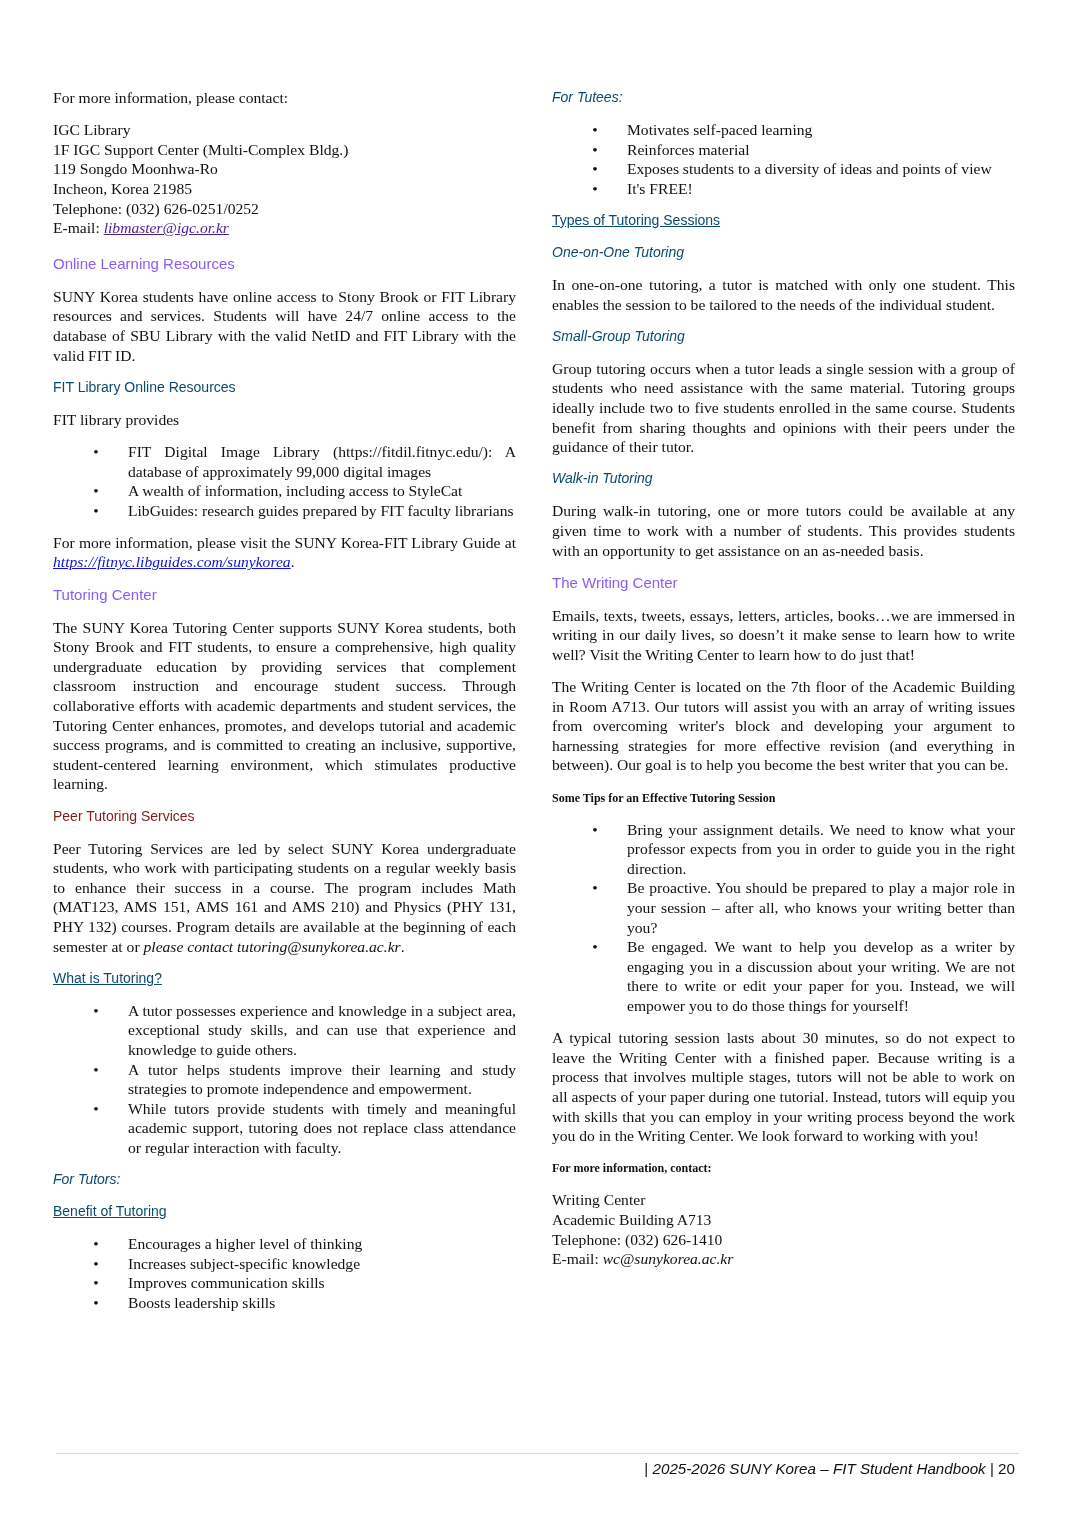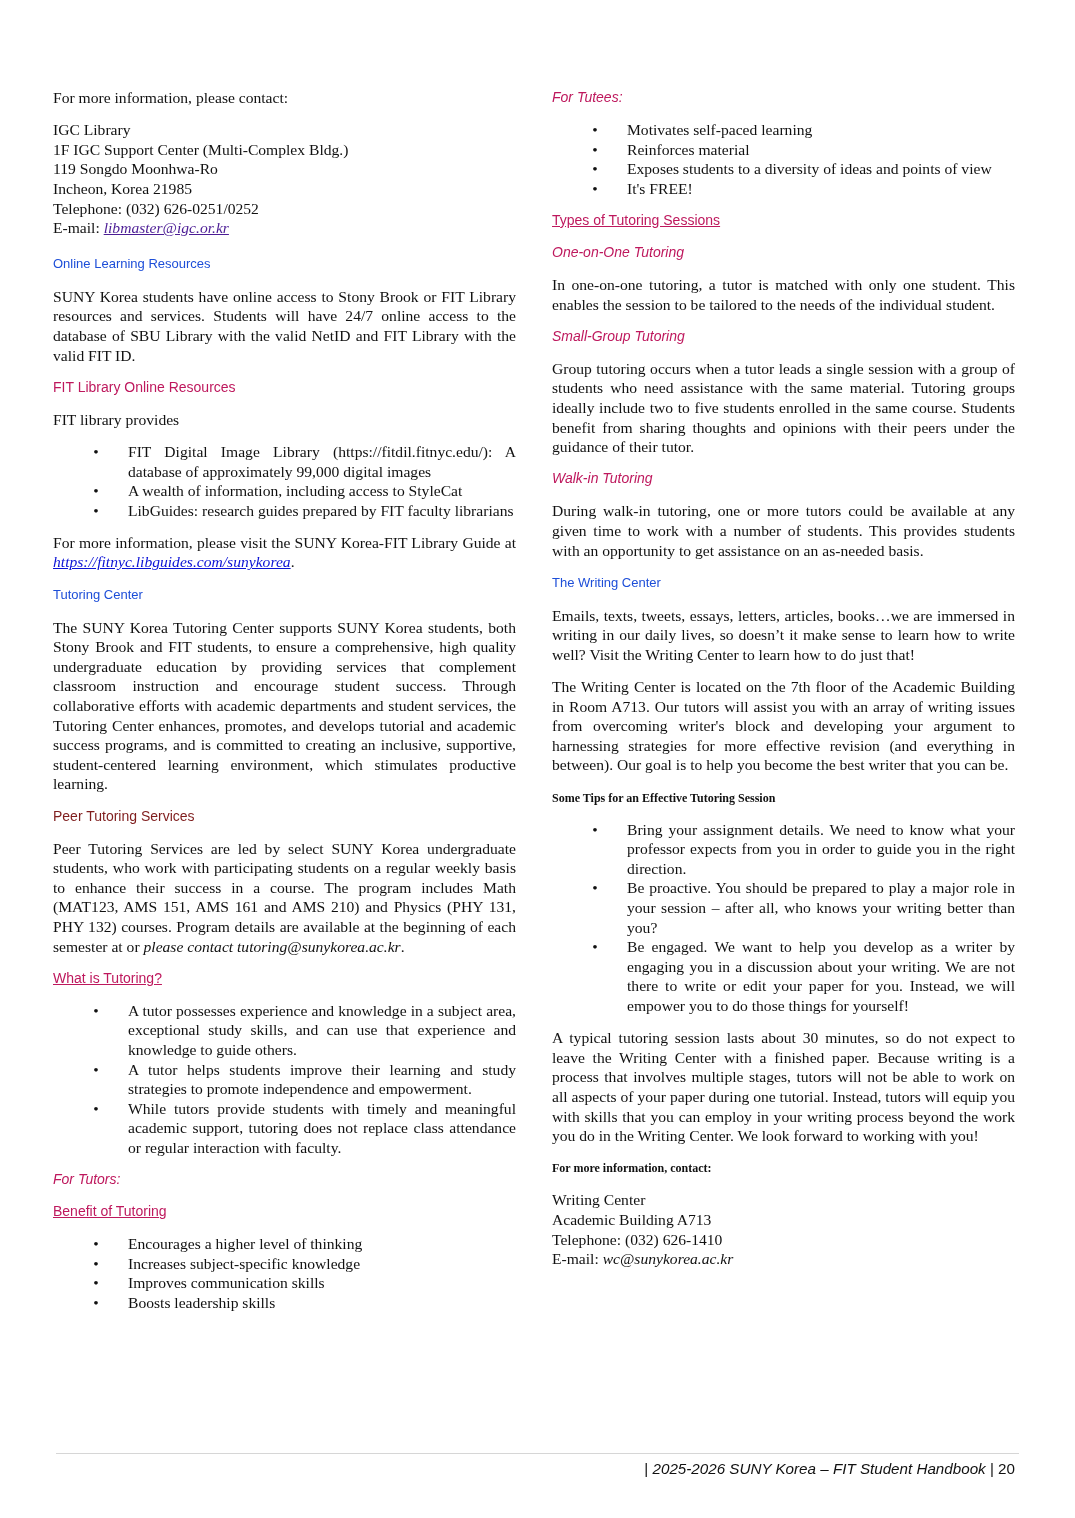--- a/index.html
+++ b/index.html
@@ -9,25 +9,25 @@
     .col-right { left: 552px; }
     p, .para {
       font-family: "Liberation Serif", "DejaVu Serif", serif;
       font-size: 15.6px; line-height: 19.6px; margin: 0 0 12.6px 0;
       text-align: justify;
     }
     .addr { text-align: left; }
     .addr span { display: block; }
     .h1 {
       font-family: "Liberation Sans", "DejaVu Sans", sans-serif;
-      font-size: 13px; line-height: 20px; margin: 0 0 13px 0; color: #1d4ed8;
+      font-size: 15px; line-height: 20px; margin: 0 0 13px 0; color: #8b5cf6;
     }
     .h2 {
       font-family: "Liberation Sans", "DejaVu Sans", sans-serif;
-      font-size: 14px; line-height: 19px; margin: 0 0 13px 0; color: #be185d;
+      font-size: 14px; line-height: 19px; margin: 0 0 13px 0; color: #0c4a6e;
     }
     .h2.gray { color: #7f1d1d; }
     .h2.ul { text-decoration: underline; }
     .h2.it { font-style: italic; }
     .bold-h {
       font-family: "Liberation Serif", "DejaVu Serif", serif;
       font-weight: bold; font-size: 12px; line-height: 20px; margin: 0 0 12px 0;
     }
     ul.bl { list-style: none; margin: 0 0 12.6px 0; padding: 0; }
     ul.bl li {

